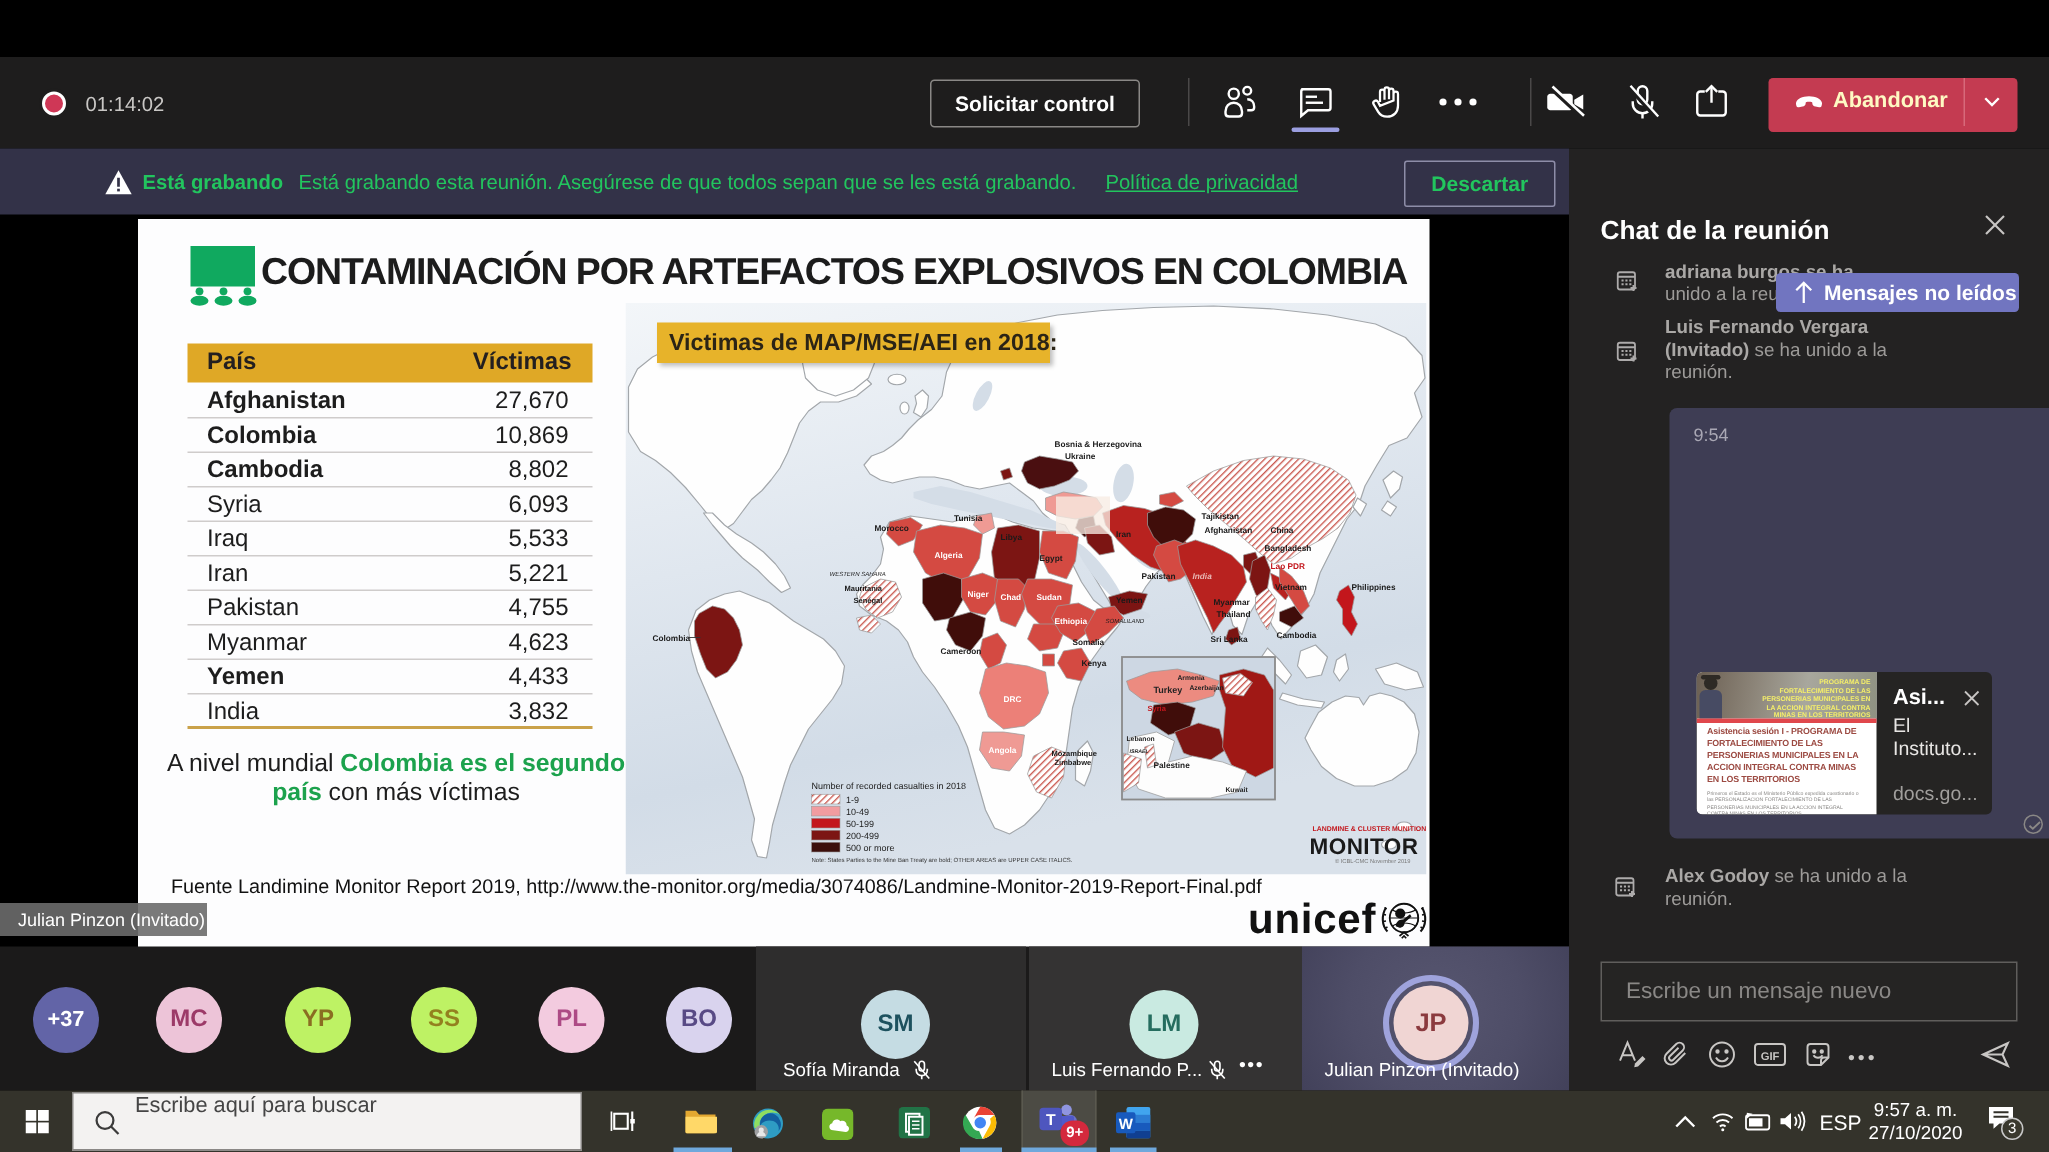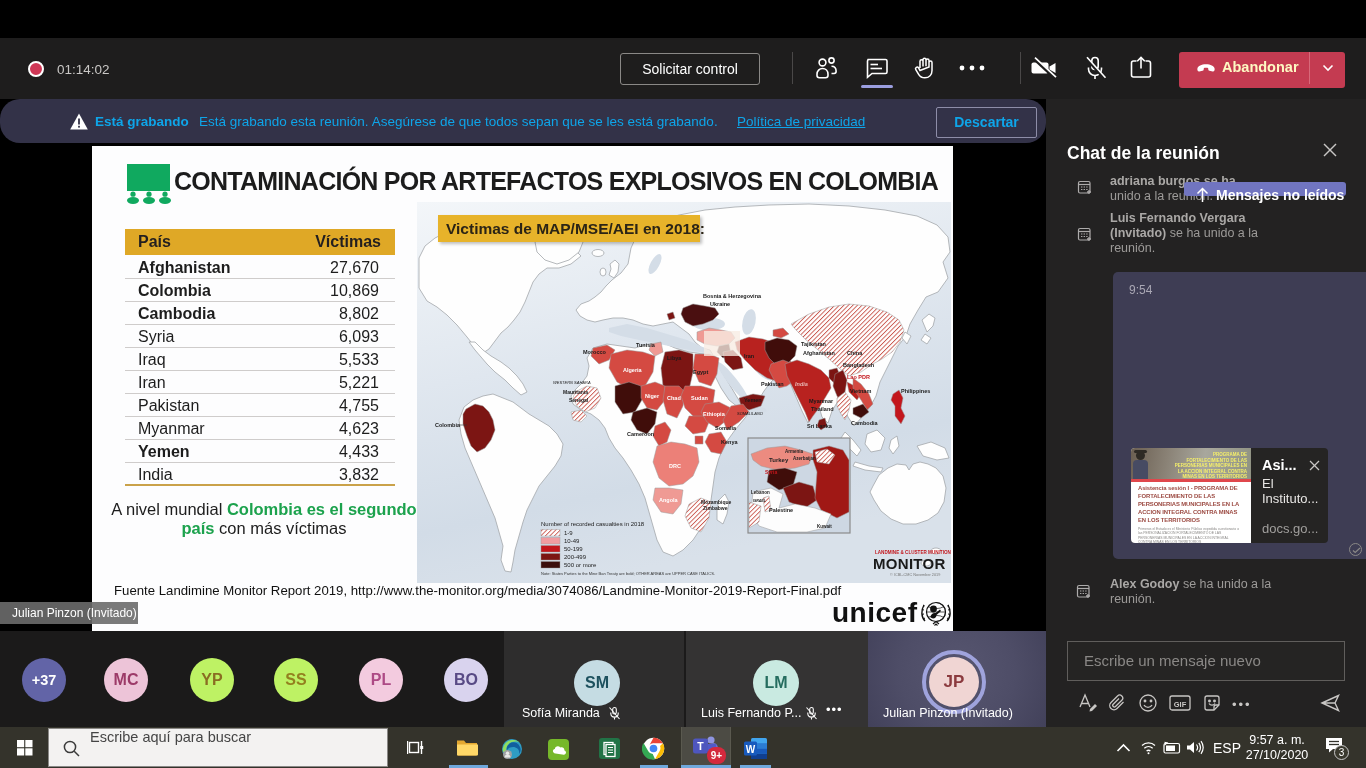--- a/index.html
+++ b/index.html
@@ -7,28 +7,28 @@
 #root { position:relative; width:1366px; height:768px; background:#000; }
 .abs { position:absolute; }
 
 #titlebar { left:0; top:0; width:1366px; height:38px; background:#2a2929; }
 #titletext { left:145px; top:11px; width:1085px; height:17px; color:#f0f0f0; font-size:12.6px; font-weight:bold; white-space:nowrap; overflow:hidden; }
 .winbtn { top:9px; color:#e8e8e8; font-size:17px; width:20px; height:20px; text-align:center; line-height:20px; }
 
 #toolbar { left:0; top:38px; width:1366px; height:61px; background:#1e1d1d; }
 #recdot { left:28px; top:23px; width:16px; height:16px; border-radius:50%; background:#cf3756; border:2.5px solid #fff; box-shadow:0 0 0 2px #1e1d1d; }
 #rectime { left:57px; top:24px; color:#c9c7c5; font-size:13.5px; }
-.tbtn { height:32px; border:1px solid #8a8886; border-radius:3px; color:#fff; font-size:14px; font-weight:normal; text-align:center; background:#1e1d1d; }
+.tbtn { height:32px; border:1px solid #8a8886; border-radius:3px; color:#fff; font-size:14px; font-weight:bold; text-align:center; background:#1e1d1d; }
 #solicitar { left:620px; top:15px; width:140px; line-height:30px; }
 .sep { top:14px; width:1px; height:32px; background:#4a4848; }
 #abandonar { left:1179px; top:14px; width:166px; height:36px; background:#c43b51; border-radius:3px; color:#fef9c3; }
 #abandonar .txt { position:absolute; left:43px; top:7px; font-size:14.5px; font-weight:bold; }
 #abandonar .vr { position:absolute; right:35px; top:0; width:1px; height:32px; background:#d7697a; }
 
-#banner { left:0; top:99px; width:1046px; height:44px; background:#333248; color:#0ea5e9; font-size:13.5px;border-radius:20px; }
+#banner { left:0; top:99px; width:1046px; height:44px; background:#333248; color:#22c55e; font-size:13.5px; }
 #banner .b1 { position:absolute; left:95px; top:15px; font-weight:bold; }
 #banner .b2 { position:absolute; left:199px; top:15px; }
 #banner .b3 { position:absolute; left:737px; top:15px; text-decoration:underline; }
 #descartar { position:absolute; left:936px; top:8px; width:101px; height:31px; border:1px solid #8e8da8; border-radius:2px; text-align:center; line-height:29px; font-weight:bold; font-size:14px; }
 
 #stage { left:0; top:146px; width:1046px; height:485px; background:#000; }
 #slide { position:absolute; left:92px; top:0px; width:861px; height:486px; background:#fdfdfe; overflow:hidden; }
 #jlabel { left:0px; top:456px; width:138px; height:22px; background:rgba(108,108,108,0.9); color:#fff; font-size:12px; line-height:22px; padding-left:12px; z-index:5; white-space:nowrap; overflow:hidden; }
 
 #slogo { left:35px; top:18px; width:43px; height:27px; background:#10a95f; }
@@ -51,21 +51,21 @@
 .tname { position:absolute; bottom:7px; color:#fff; font-size:12.5px; white-space:nowrap; }
 
 #taskbar { left:0; top:727px; width:1366px; height:41px; background:#34332b; z-index:9; }
 #search { position:absolute; left:48px; top:1px; width:340px; height:39px; background:#f3f2f1; border:1px solid #8a8886; color:#454545; font-size:14.5px;padding-left:16px; }
 
 #chat { left:1046px; top:99px; width:320px; height:628px; background:#232222; overflow:hidden; }
 #chathead { position:absolute; left:21px; top:44px; font-size:17.5px; font-weight:bold; color:#fff; }
 .sysmsg { position:absolute; color:#9d9b99; font-size:12.5px; line-height:15.2px; }
 .sysmsg b { color:#aaa8a6; }
 .calico { position:absolute; width:16px; height:16px; }
-#unread { position:absolute; left:138px; top:83px; width:162px; height:14px; background:#7175c0; border-radius:3px; color:#fff; font-size:14.5px; font-weight:bold; text-align:center; line-height:26px; }
+#unread { position:absolute; left:138px; top:83px; width:162px; height:26px; background:#7175c0; border-radius:3px; color:#fff; font-size:14.5px; font-weight:bold; text-align:center; line-height:26px; }
 #bubble { position:absolute; left:67px; top:173px; width:276px; height:287px; background:#3e3d54; border-radius:5px; }
 #bubble .time { position:absolute; left:16px; top:11px; color:#a9a7b4; font-size:12px; }
 #bubble .msg { position:absolute; left:16px; top:26px; width:203px; color:#f2f2f5; font-size:15px; line-height:20px; }
 #bubble .msg a { color:#a6a7dc; text-decoration:none; font-size:14px; white-space:nowrap; }
 #card { position:absolute; left:18px; top:176px; width:197px; height:95px; border-radius:4px; overflow:hidden; background:#252423; }
 #cinput { position:absolute; left:21px; top:542px; width:278px; height:40px; background:#252423; border:1px solid #605e5c; color:#8a8886; font-size:15px; line-height:38px; padding-left:16px; }
 .cico { position:absolute; top:595px; color:#c8c6c4; }
 </style>
 </head>
 <body>

